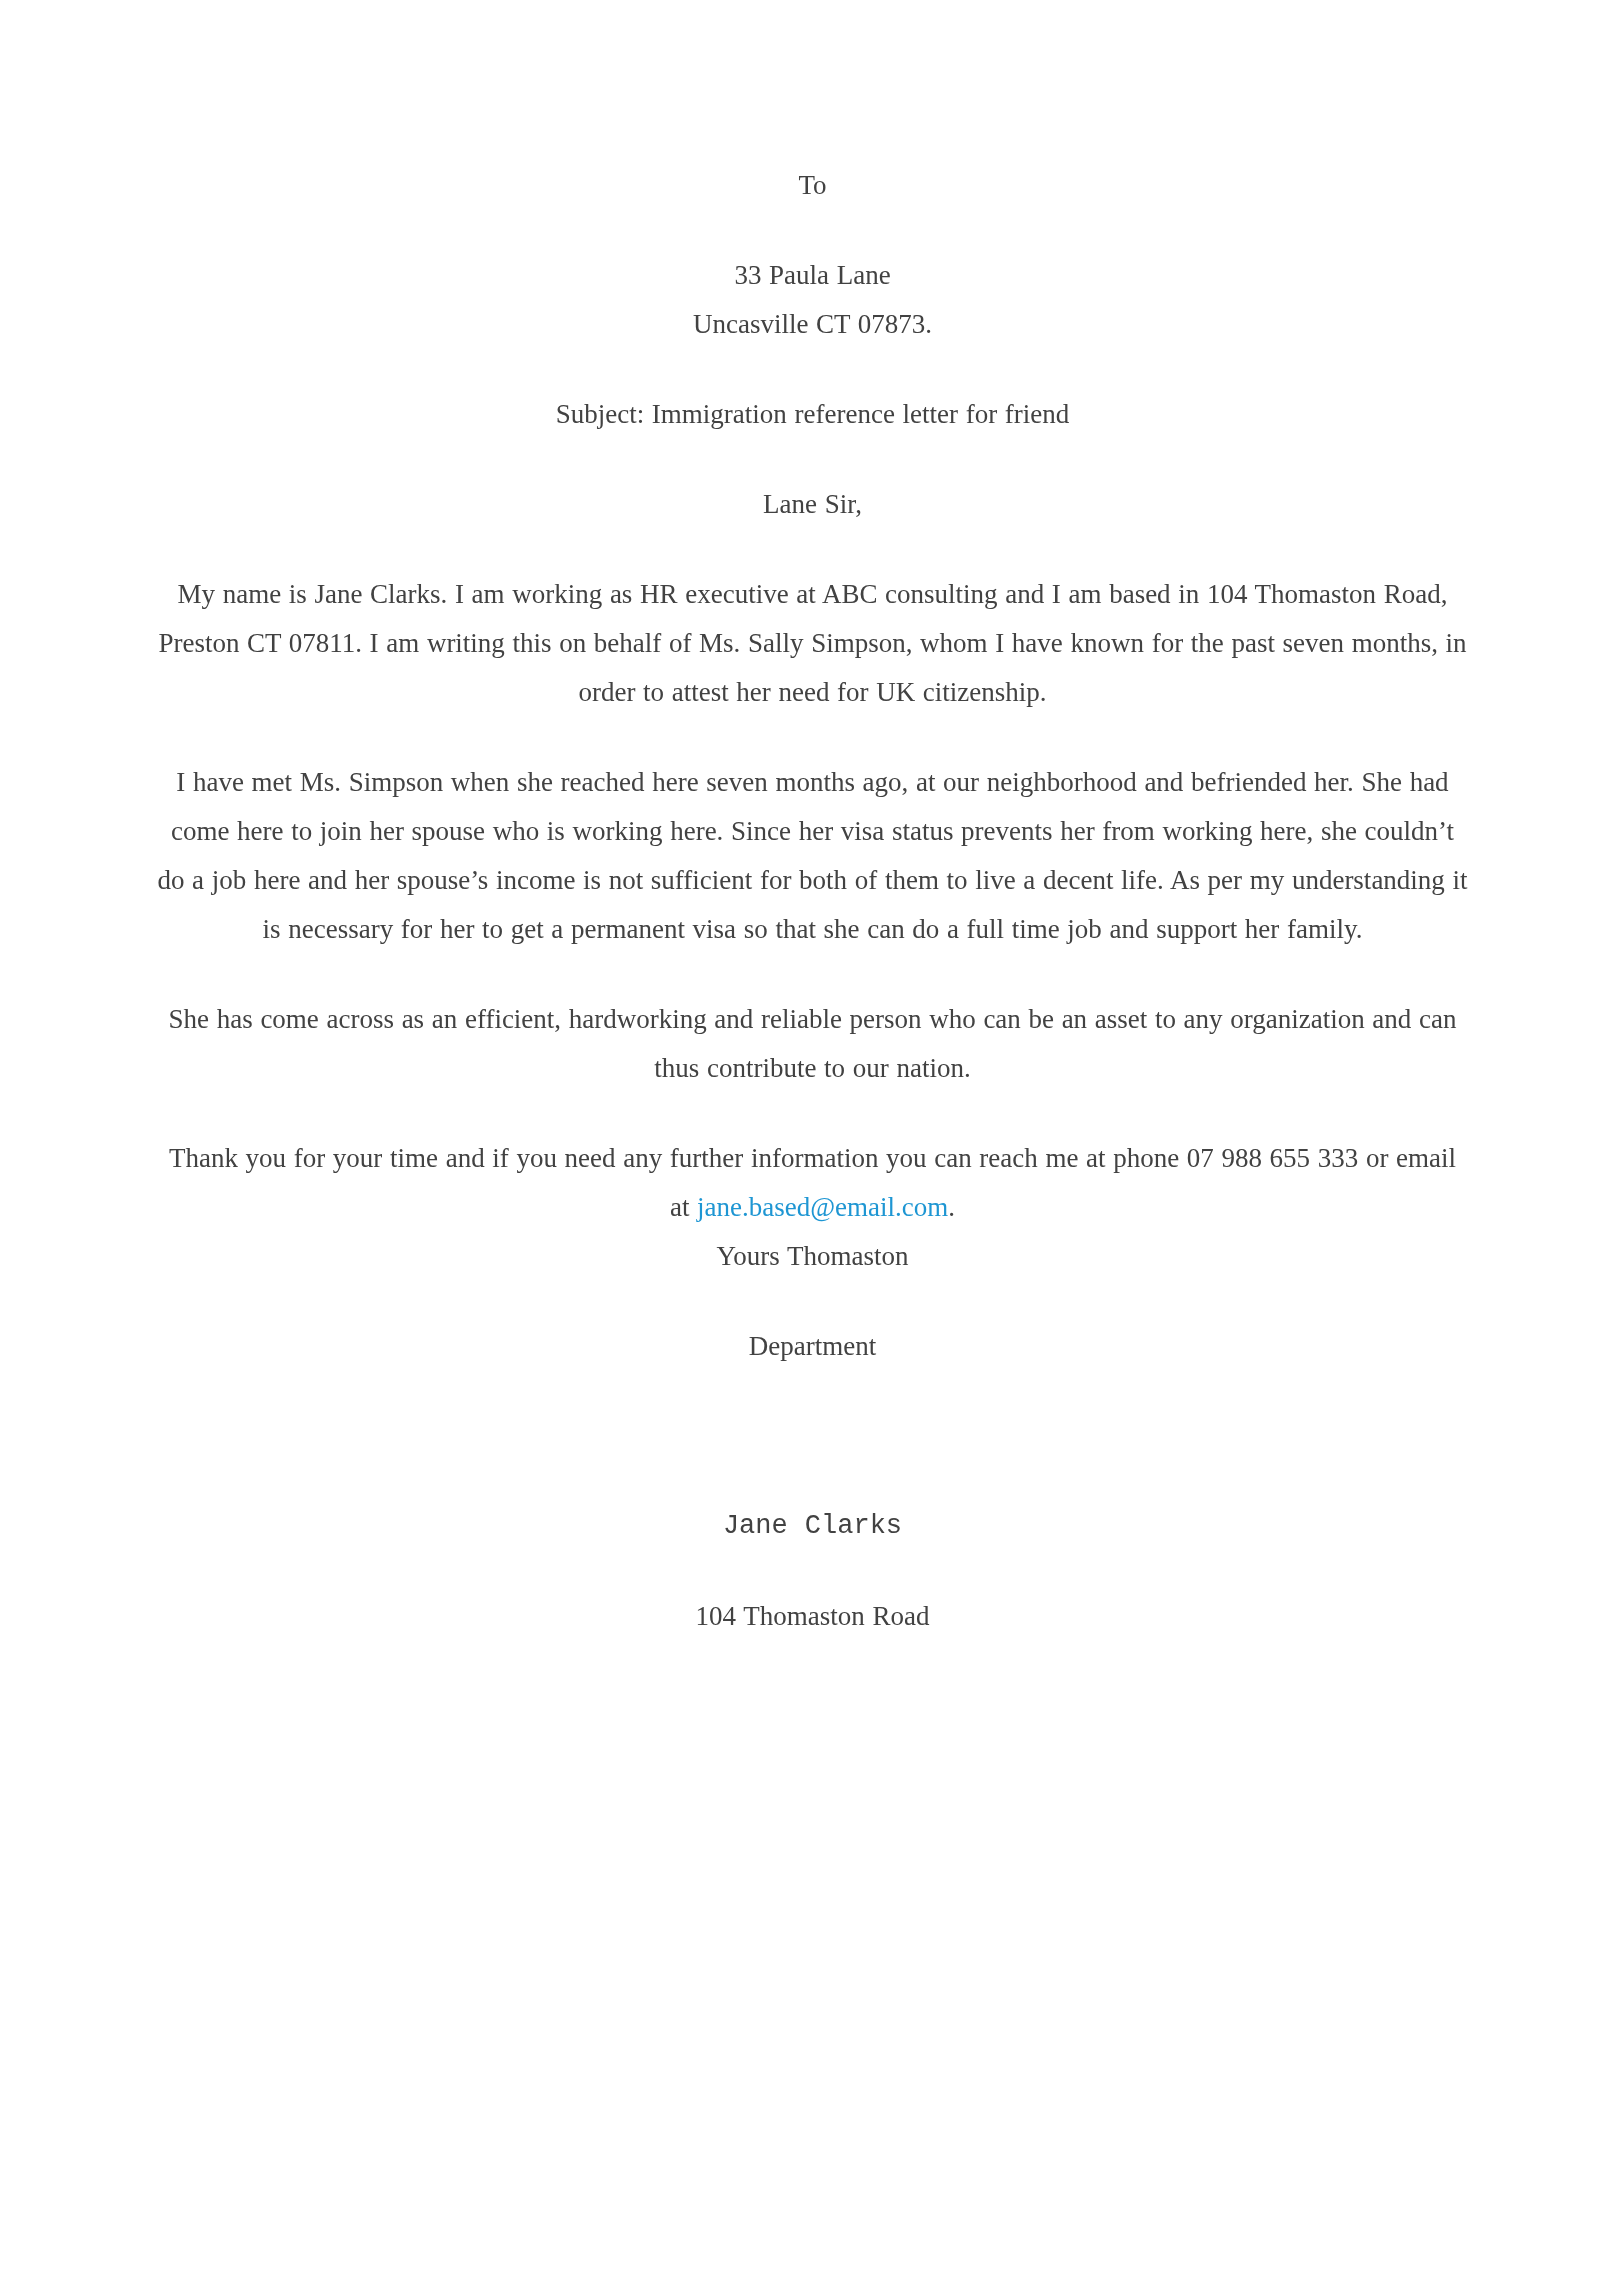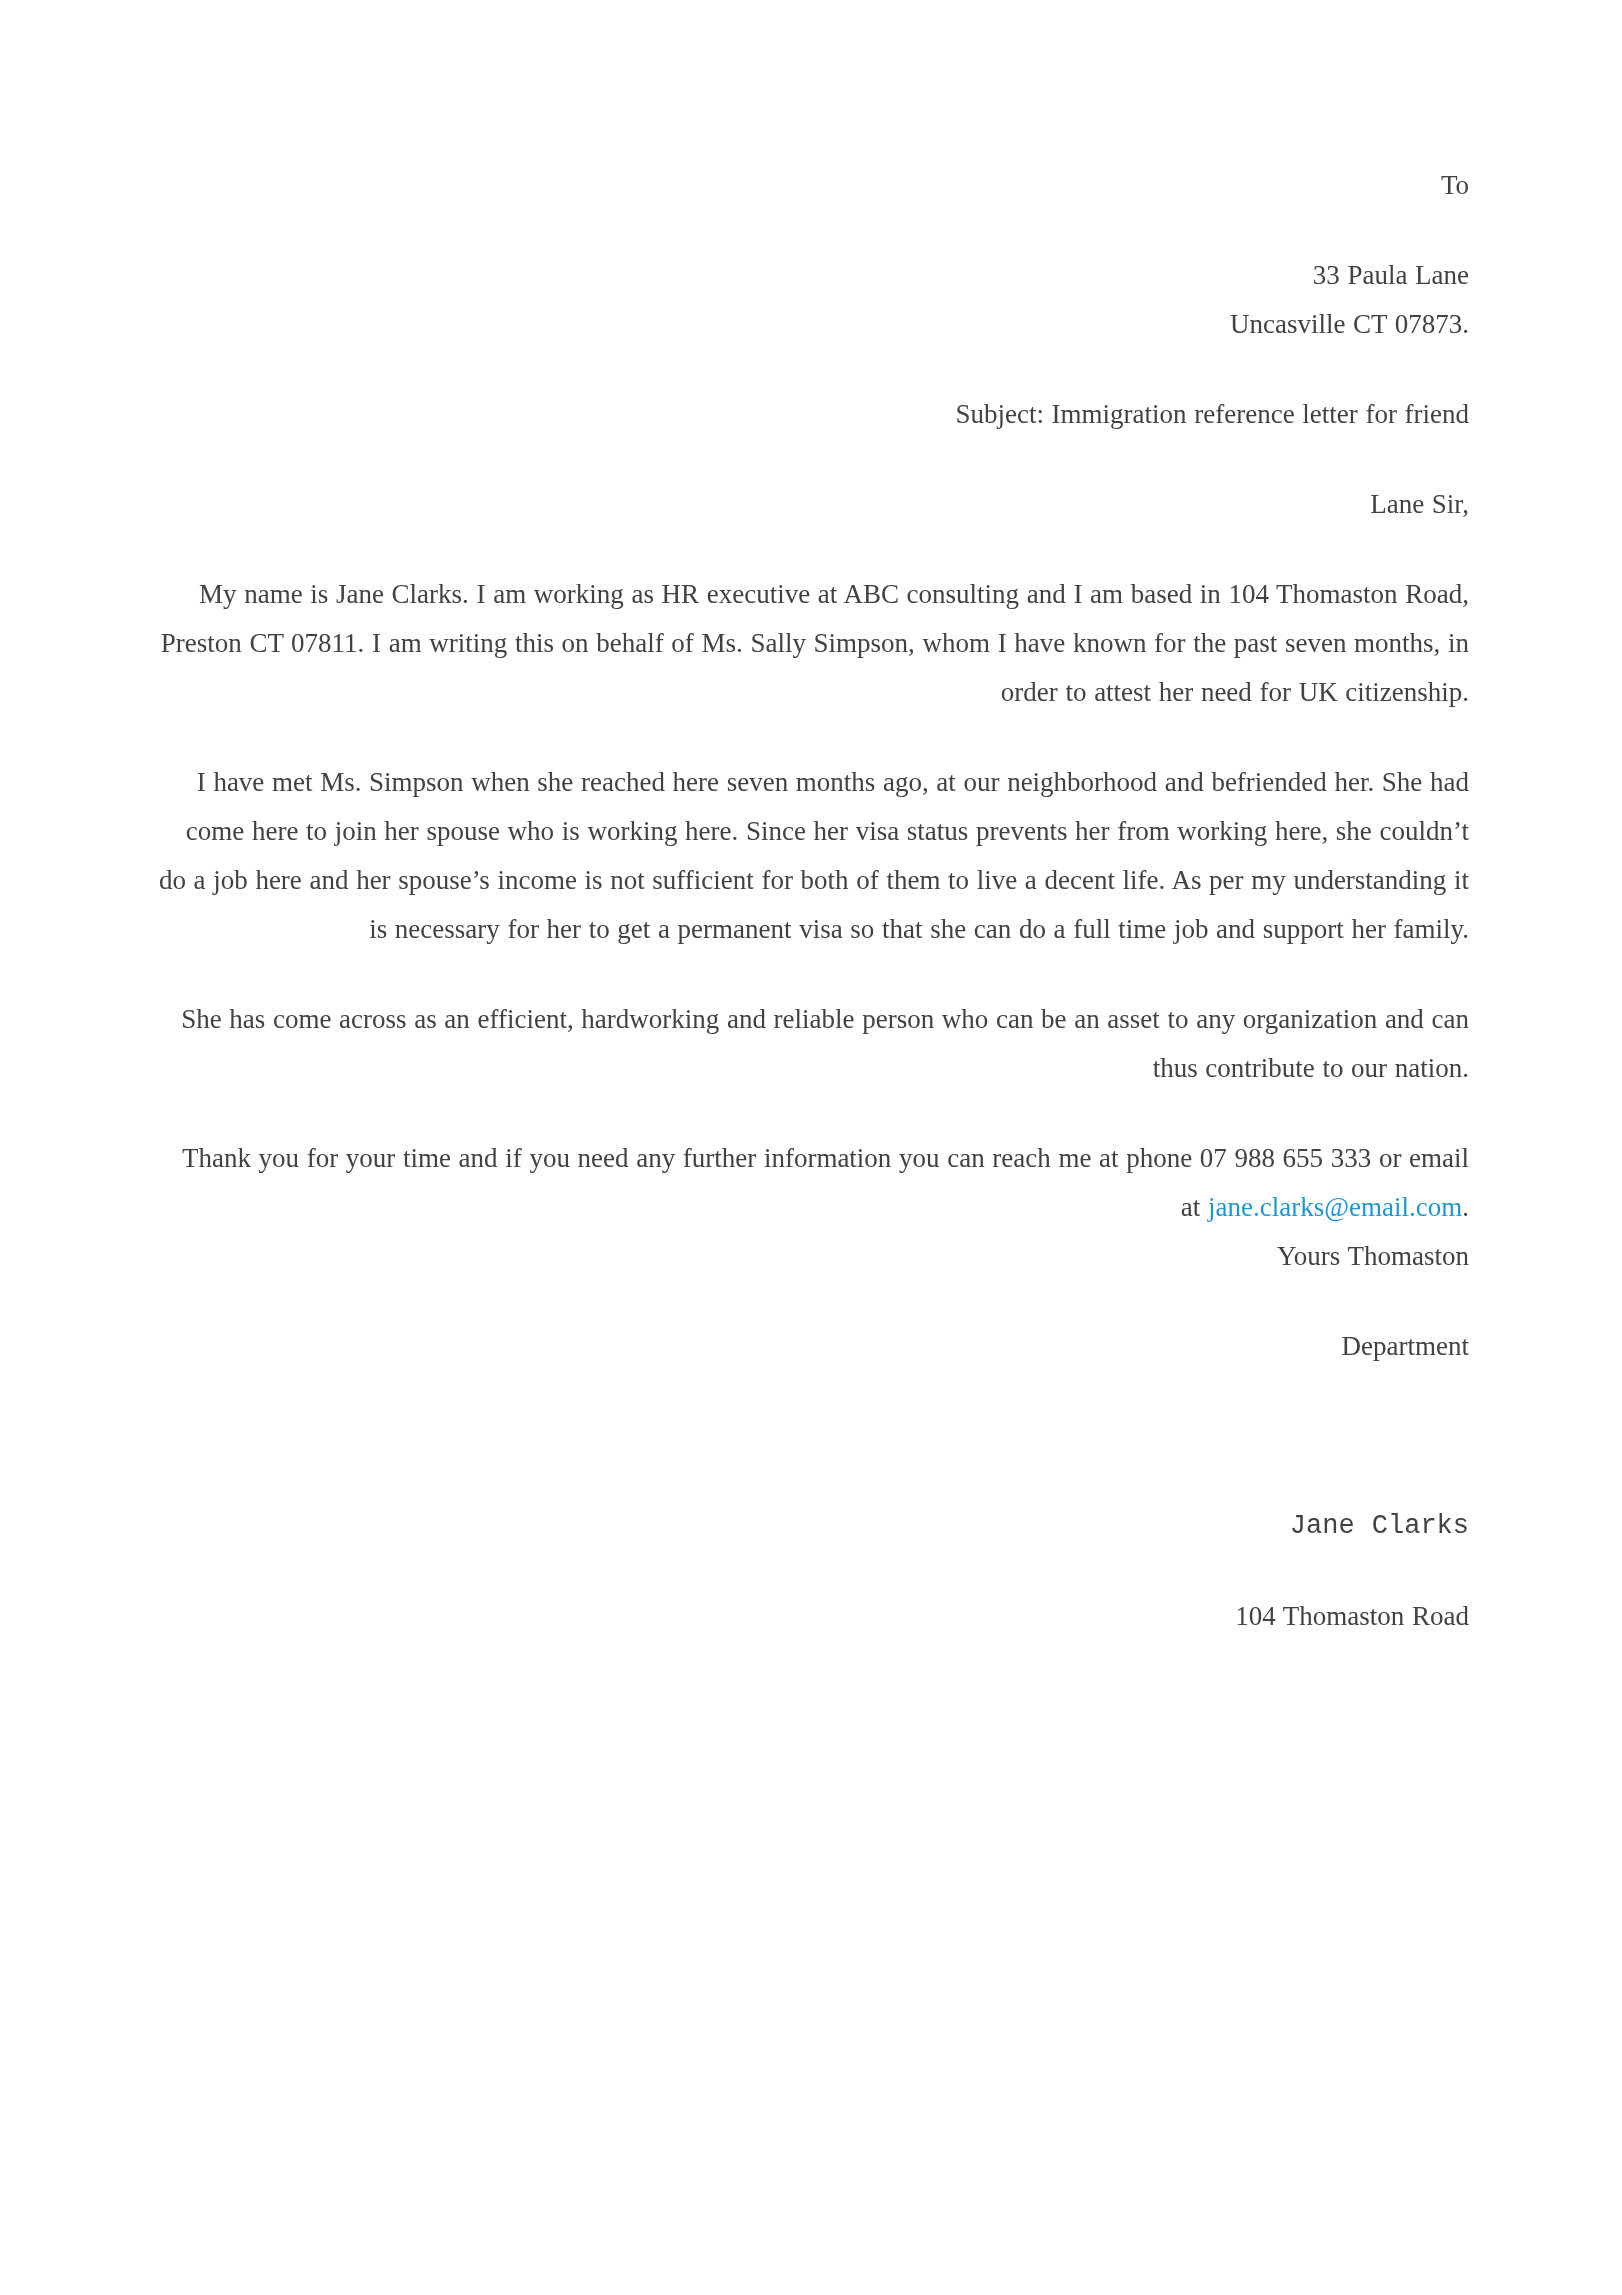--- a/index.html
+++ b/index.html
@@ -19,21 +19,21 @@
   }
   .letter {
     box-sizing: border-box;
     padding: 161px 147px 0 156px;
     width: 100%;
   }
   .block {
     width: 1313px;
     line-height: 49px;
     margin: 0 12px 41px 0;
-    text-align: right;
+    text-align: center;
     white-space: normal;
     word-spacing: 0.9px;
   }
   .sig-name {
     margin-top: 131px; 
     font-family: Liberation Mono, monospace;
   }
   a.email-link {
     color: #1e96d3;
     text-decoration: none;
@@ -57,21 +57,21 @@
 
     <div class="block">Lane Sir,</div>
 
     <div class="block">My name is Jane Clarks. I am working as HR executive at ABC consulting and I am based in 104 Thomaston Road, Preston CT 07811. I am writing this on behalf of Ms. Sally Simpson, whom I have known for the past seven months, in order to attest her need for UK citizenship.</div>
 
     <div class="block">I have met Ms. Simpson when she reached here seven months ago, at our neighborhood and befriended her. She had come here to join her spouse who is working here. Since her visa status prevents her from working here, she couldn’t do a job here and her spouse’s income is not sufficient for both of them to live a decent life. As per my understanding it is necessary for her to get a permanent visa so that she can do a full time job and support her family.</div>
 
     <div class="block">She has come across as an efficient, hardworking and reliable person who can be an asset to any organization and can thus contribute to our nation.</div>
 
     <div class="block">
-      <div><span>Thank you for your time and if you need any further information you can reach me at phone 07 988 655 333 or email at </span><a class="email-link">jane.clarks@email.com</a><span>.</span></div>
+      <div><span>Thank you for your time and if you need any further information you can reach me at phone 07 988 655 333 or email at </span><a class="email-link">jane.based@email.com</a><span>.</span></div>
       <div>Yours Thomaston</div>
     </div>
 
     <div class="block">Department</div>
 
     <div class="block sig-name">Jane Clarks</div>
 
     <div class="block">
       <div>104 Thomaston Road</div>
     </div>

